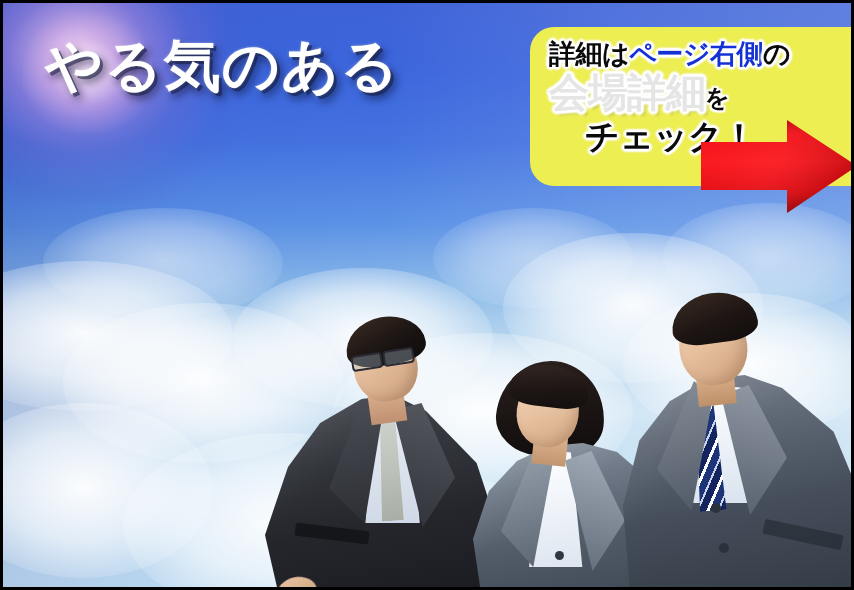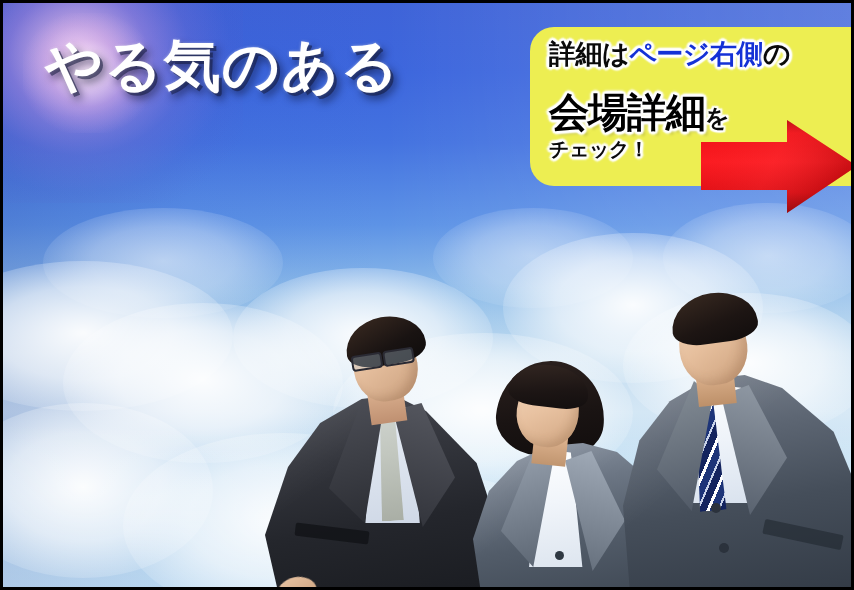--- a/index.html
+++ b/index.html
@@ -394,51 +394,52 @@
     font-weight: 700;
     white-space: nowrap;
   }
   .co-line {
     display: block;
     line-height: 1.0;
   }
   .co1 {
     font-size: 27px;
     letter-spacing: -0.5px;
-    margin-bottom: 24px;
+    margin-bottom: 4px;
   }
   .co2 {
     font-size: 27px;
     letter-spacing: -0.5px;
     margin-bottom: 7px;
   }
   .co3 {
-    font-size: 20px;
+    font-size: 34px;
     letter-spacing: -0.5px;
+    margin-left: 36px;
   }
   .ol-black {
     color: #0a0a0a;
     text-shadow:
       2px 0 1.6px #fff, -2px 0 1.6px #fff,
       0 2px 1.6px #fff, 0 -2px 1.6px #fff,
       2px 2px 1.6px #fff, -2px 2px 1.6px #fff,
       2px -2px 1.6px #fff, -2px -2px 1.6px #fff,
       3px 0 2px #fff, -3px 0 2px #fff, 0 3px 2px #fff, 0 -3px 2px #fff;
   }
   .ol-blue {
     color: #1431d6;
     text-shadow:
       2px 0 1.6px #fff, -2px 0 1.6px #fff,
       0 2px 1.6px #fff, 0 -2px 1.6px #fff,
       2px 2px 1.6px #fff, -2px 2px 1.6px #fff,
       2px -2px 1.6px #fff, -2px -2px 1.6px #fff,
       3px 0 2px #fff, -3px 0 2px #fff, 0 3px 2px #fff, 0 -3px 2px #fff;
   }
   .ol-red {
-    color: #000000;
+    color: #e5e5e5;
     font-size: 40px;
     letter-spacing: -1px;
     text-shadow:
       2px 0 1.6px #fff, -2px 0 1.6px #fff,
       0 2px 1.6px #fff, 0 -2px 1.6px #fff,
       2px 2px 1.6px #fff, -2px 2px 1.6px #fff,
       2px -2px 1.6px #fff, -2px -2px 1.6px #fff,
       3px 0 2.4px #fff, -3px 0 2.4px #fff, 0 3px 2.4px #fff, 0 -3px 2.4px #fff,
       4px 4px 3px rgba(0,0,0,.15);
   }

